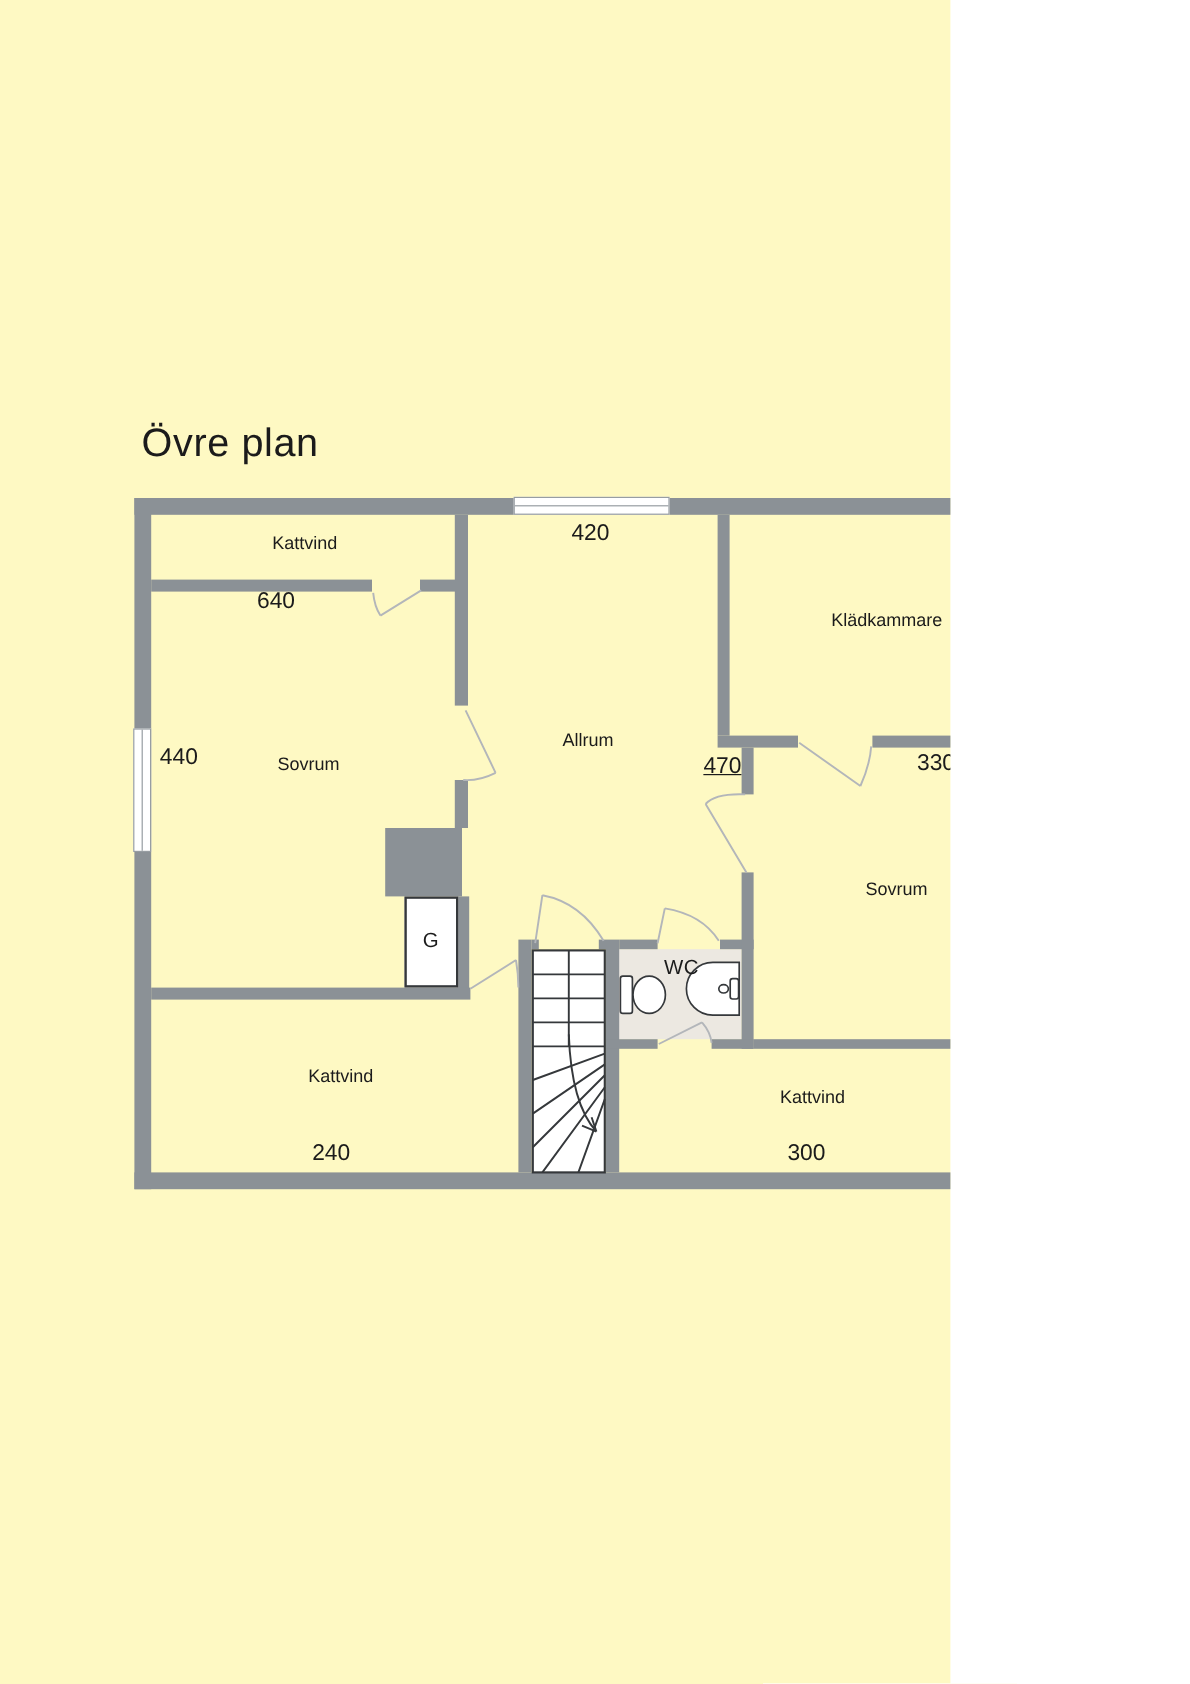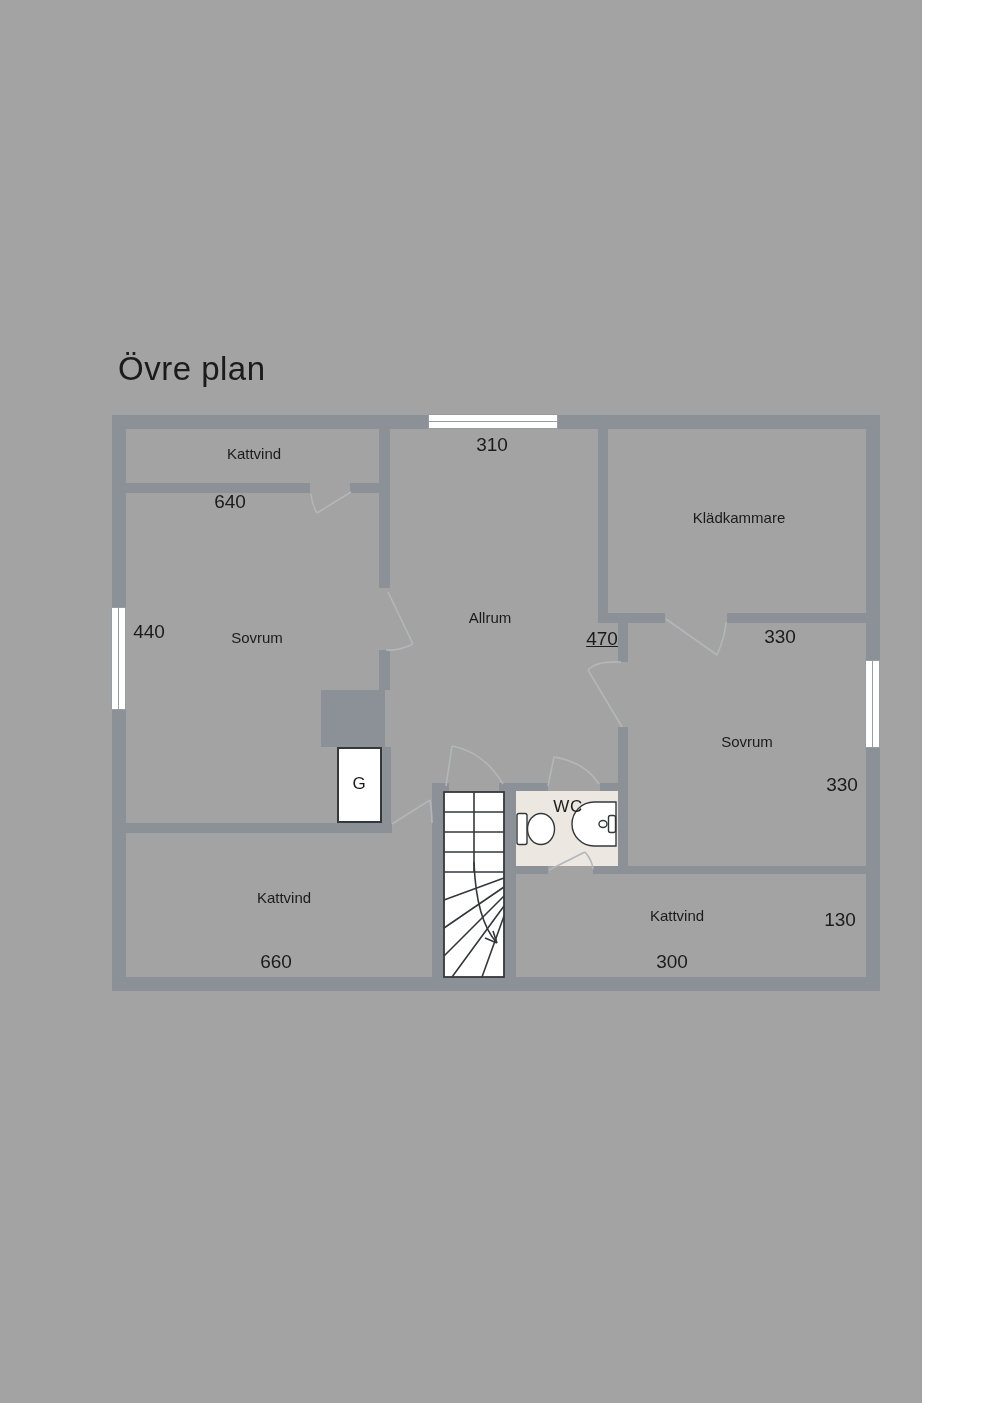--- a/index.html
+++ b/index.html
@@ -5,21 +5,21 @@
   :root{
     --wall:#8b9196;
     --wc_floor:#ece8e1;
     --outline:#35383b;
     --door:#b3b6ba;
     --window_frame:#979da2;
     --text:#1b1b1b;
   }
   html,body{margin:0;padding:0;background:#ffffff;}
   .canvas{
-    position:relative;width:922px;height:1403px;background:#a3a3a3;
+    position:relative;width:792px;height:1403px;background:#fef9c3;
     font-family:"Liberation Sans","DejaVu Sans",sans-serif;color:var(--text);
     overflow:hidden;
   }
   .plan-title{
     position:absolute;left:118px;top:350px;font-size:33px;letter-spacing:0.5px;
     color:var(--text);white-space:nowrap;
   }
   .wall{position:absolute;background:var(--wall);}
   .wc-floor{position:absolute;left:515px;top:791px;width:103px;height:75px;background:var(--wc_floor);}
   .window{position:absolute;background:#ffffff;border:1.5px solid var(--window_frame);box-sizing:border-box;}
@@ -121,38 +121,38 @@
       <ellipse class="fixture" cx="541" cy="829" rx="13.5" ry="15.5"></ellipse>
       <path class="fixture" d="M616 802 L594 802 A22 22 0 0 0 594 846 L616 846 Z"></path>
       <rect class="fixture" x="608.5" y="815.5" width="7" height="17" rx="2"></rect>
       <ellipse class="fixture" cx="603" cy="824" rx="4" ry="3.5"></ellipse>
     </g>
   </svg>
 
   <div class="label" style="left:254px;top:453px;">Kattvind</div>
   <div class="label dim" style="left:230px;top:502px;">640</div>
 
-  <div class="label dim" style="left:492px;top:445px;">310</div>
+  <div class="label dim" style="left:492px;top:445px;">420</div>
   <div class="label" style="left:490px;top:617px;">Allrum</div>
 
   <div class="label" style="left:739px;top:517px;">Klädkammare</div>
   <div class="label dim" style="left:780px;top:637px;">330</div>
 
   <div class="label dim" style="left:149px;top:632px;">440</div>
   <div class="label" style="left:257px;top:637px;">Sovrum</div>
 
   <div class="label dim" style="left:602px;top:639px;text-decoration:underline;">470</div>
 
   <div class="label" style="left:747px;top:741px;">Sovrum</div>
   <div class="label dim" style="left:842px;top:785px;">330</div>
 
   <div class="label small-label" style="left:359px;top:784px;">G</div>
   <div class="label wc-label" style="left:568px;top:807px;">WC</div>
 
   <div class="label" style="left:284px;top:897px;">Kattvind</div>
-  <div class="label dim" style="left:276px;top:962px;">660</div>
+  <div class="label dim" style="left:276px;top:962px;">240</div>
 
   <div class="label" style="left:677px;top:915px;">Kattvind</div>
   <div class="label dim" style="left:840px;top:920px;">130</div>
   <div class="label dim" style="left:672px;top:962px;">300</div>
 
 
 </div>
 
 </body></html>

